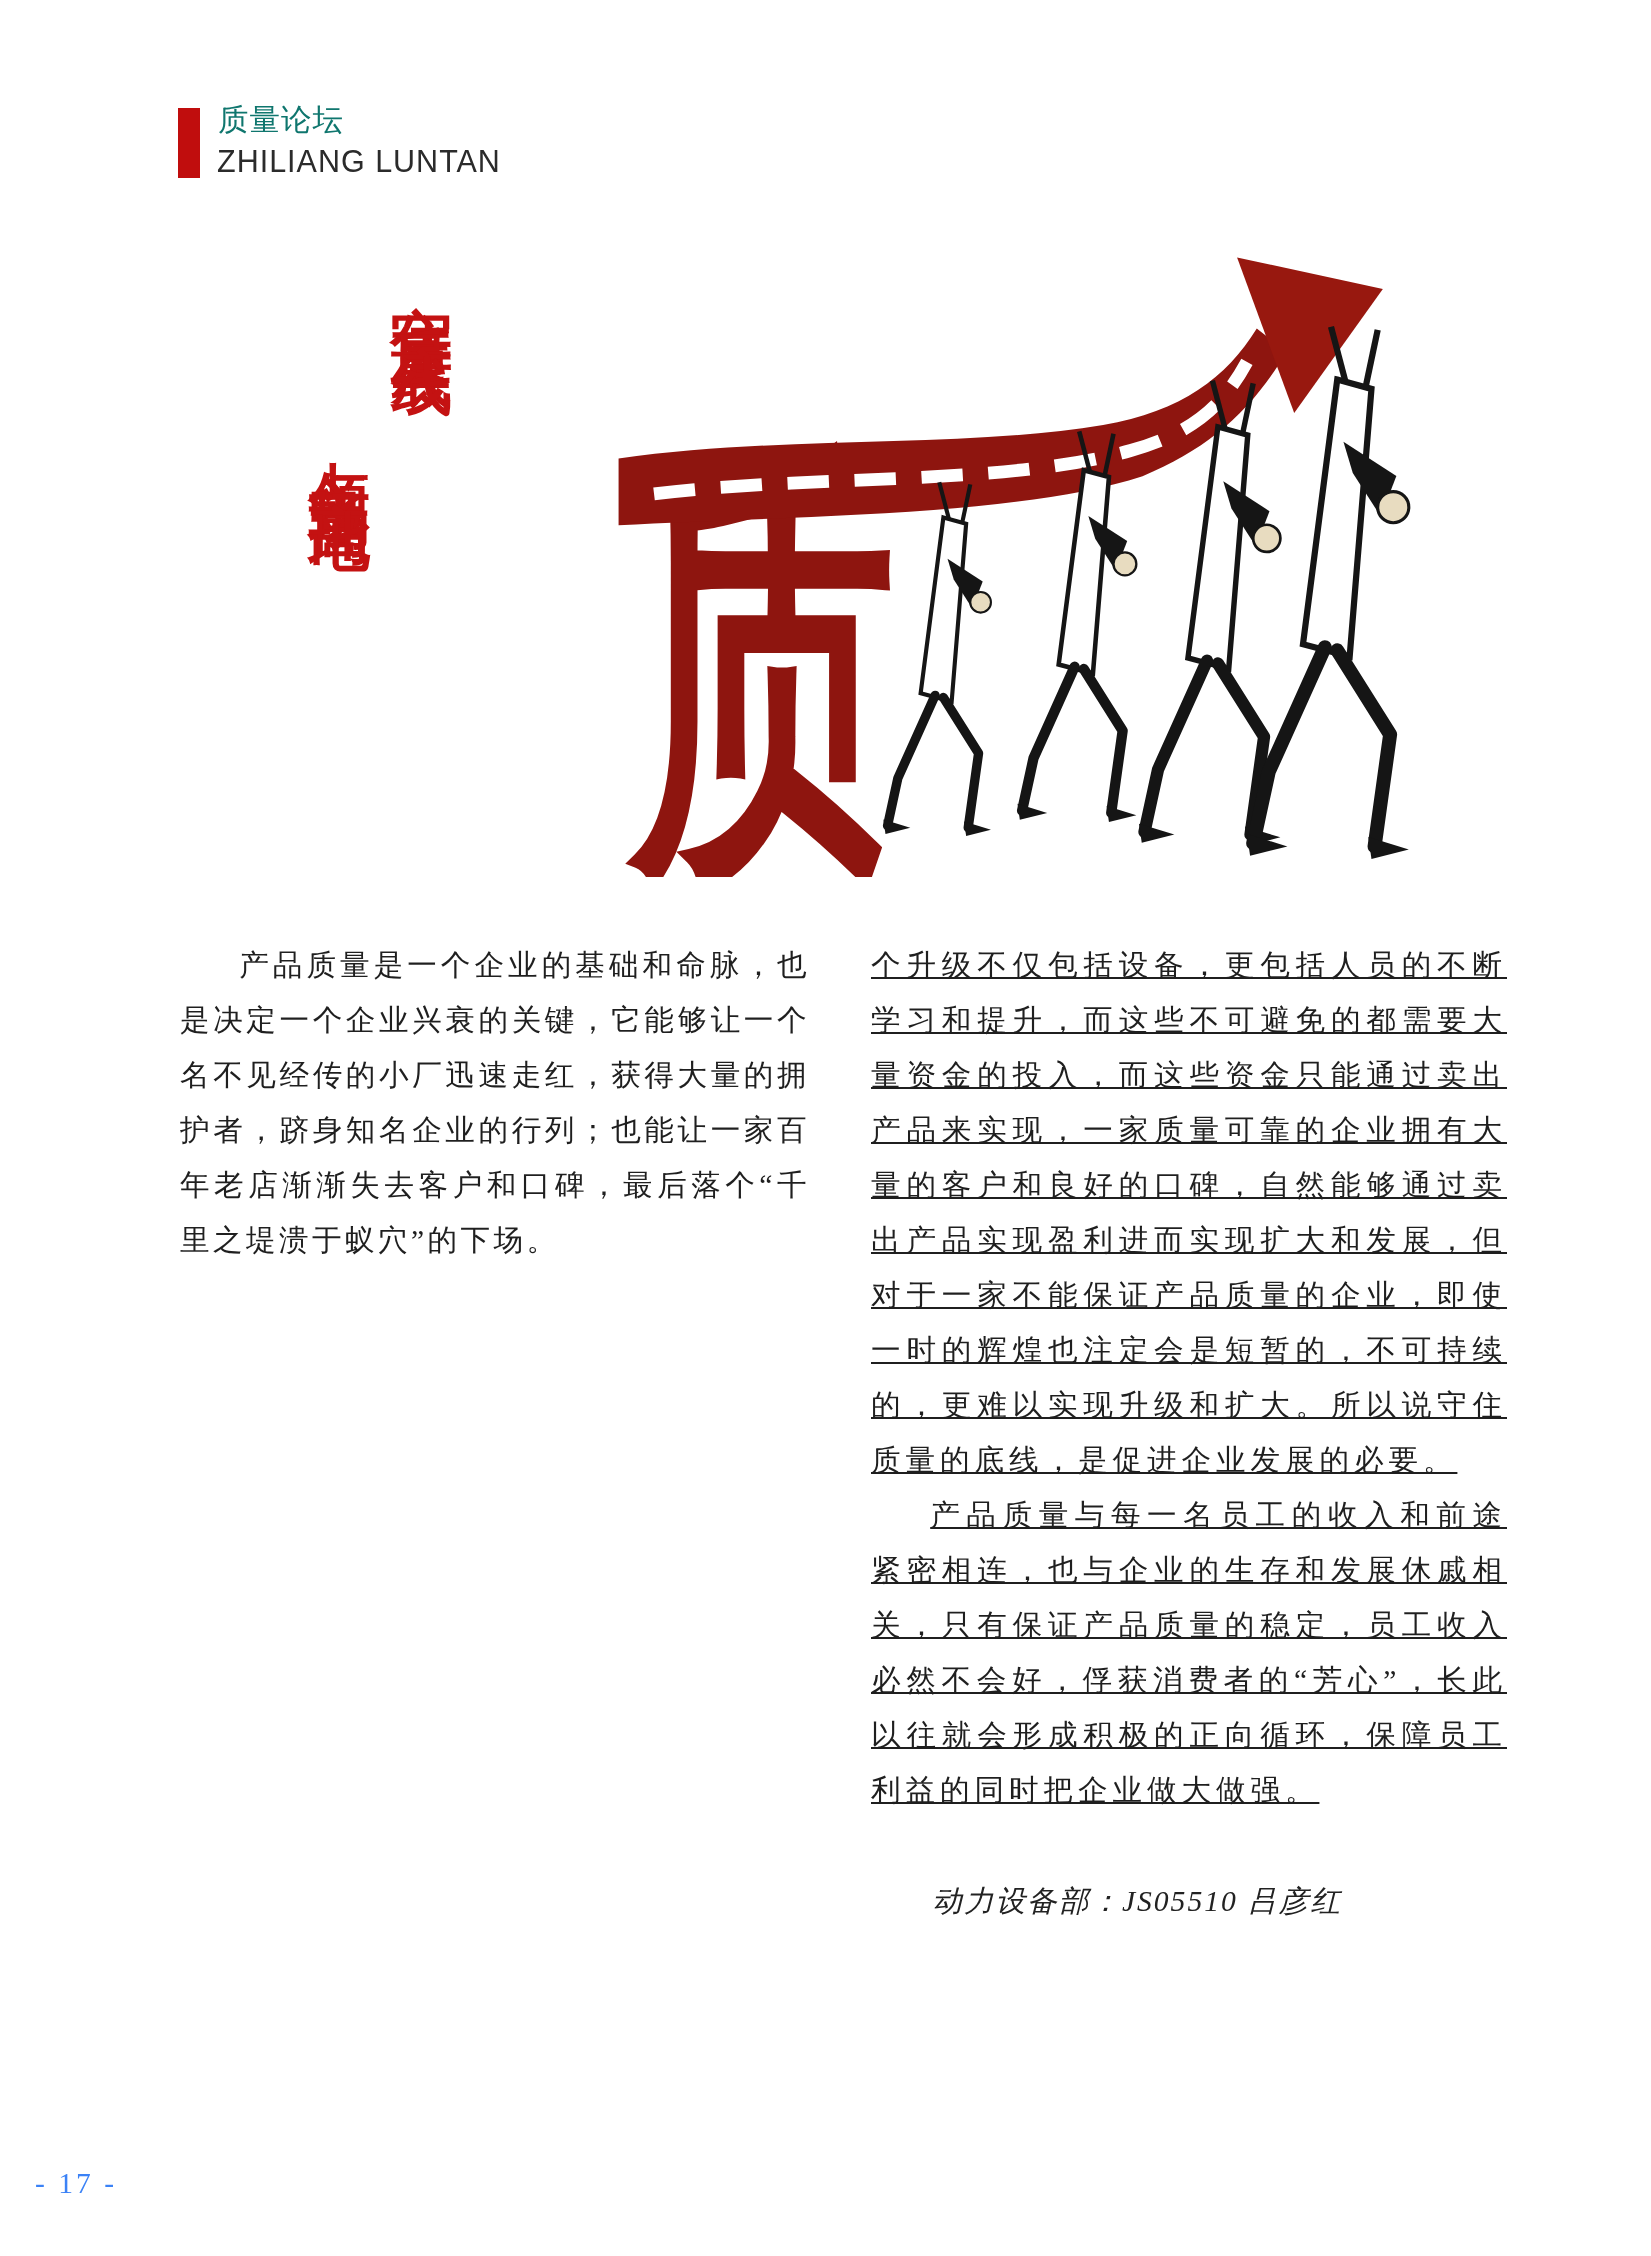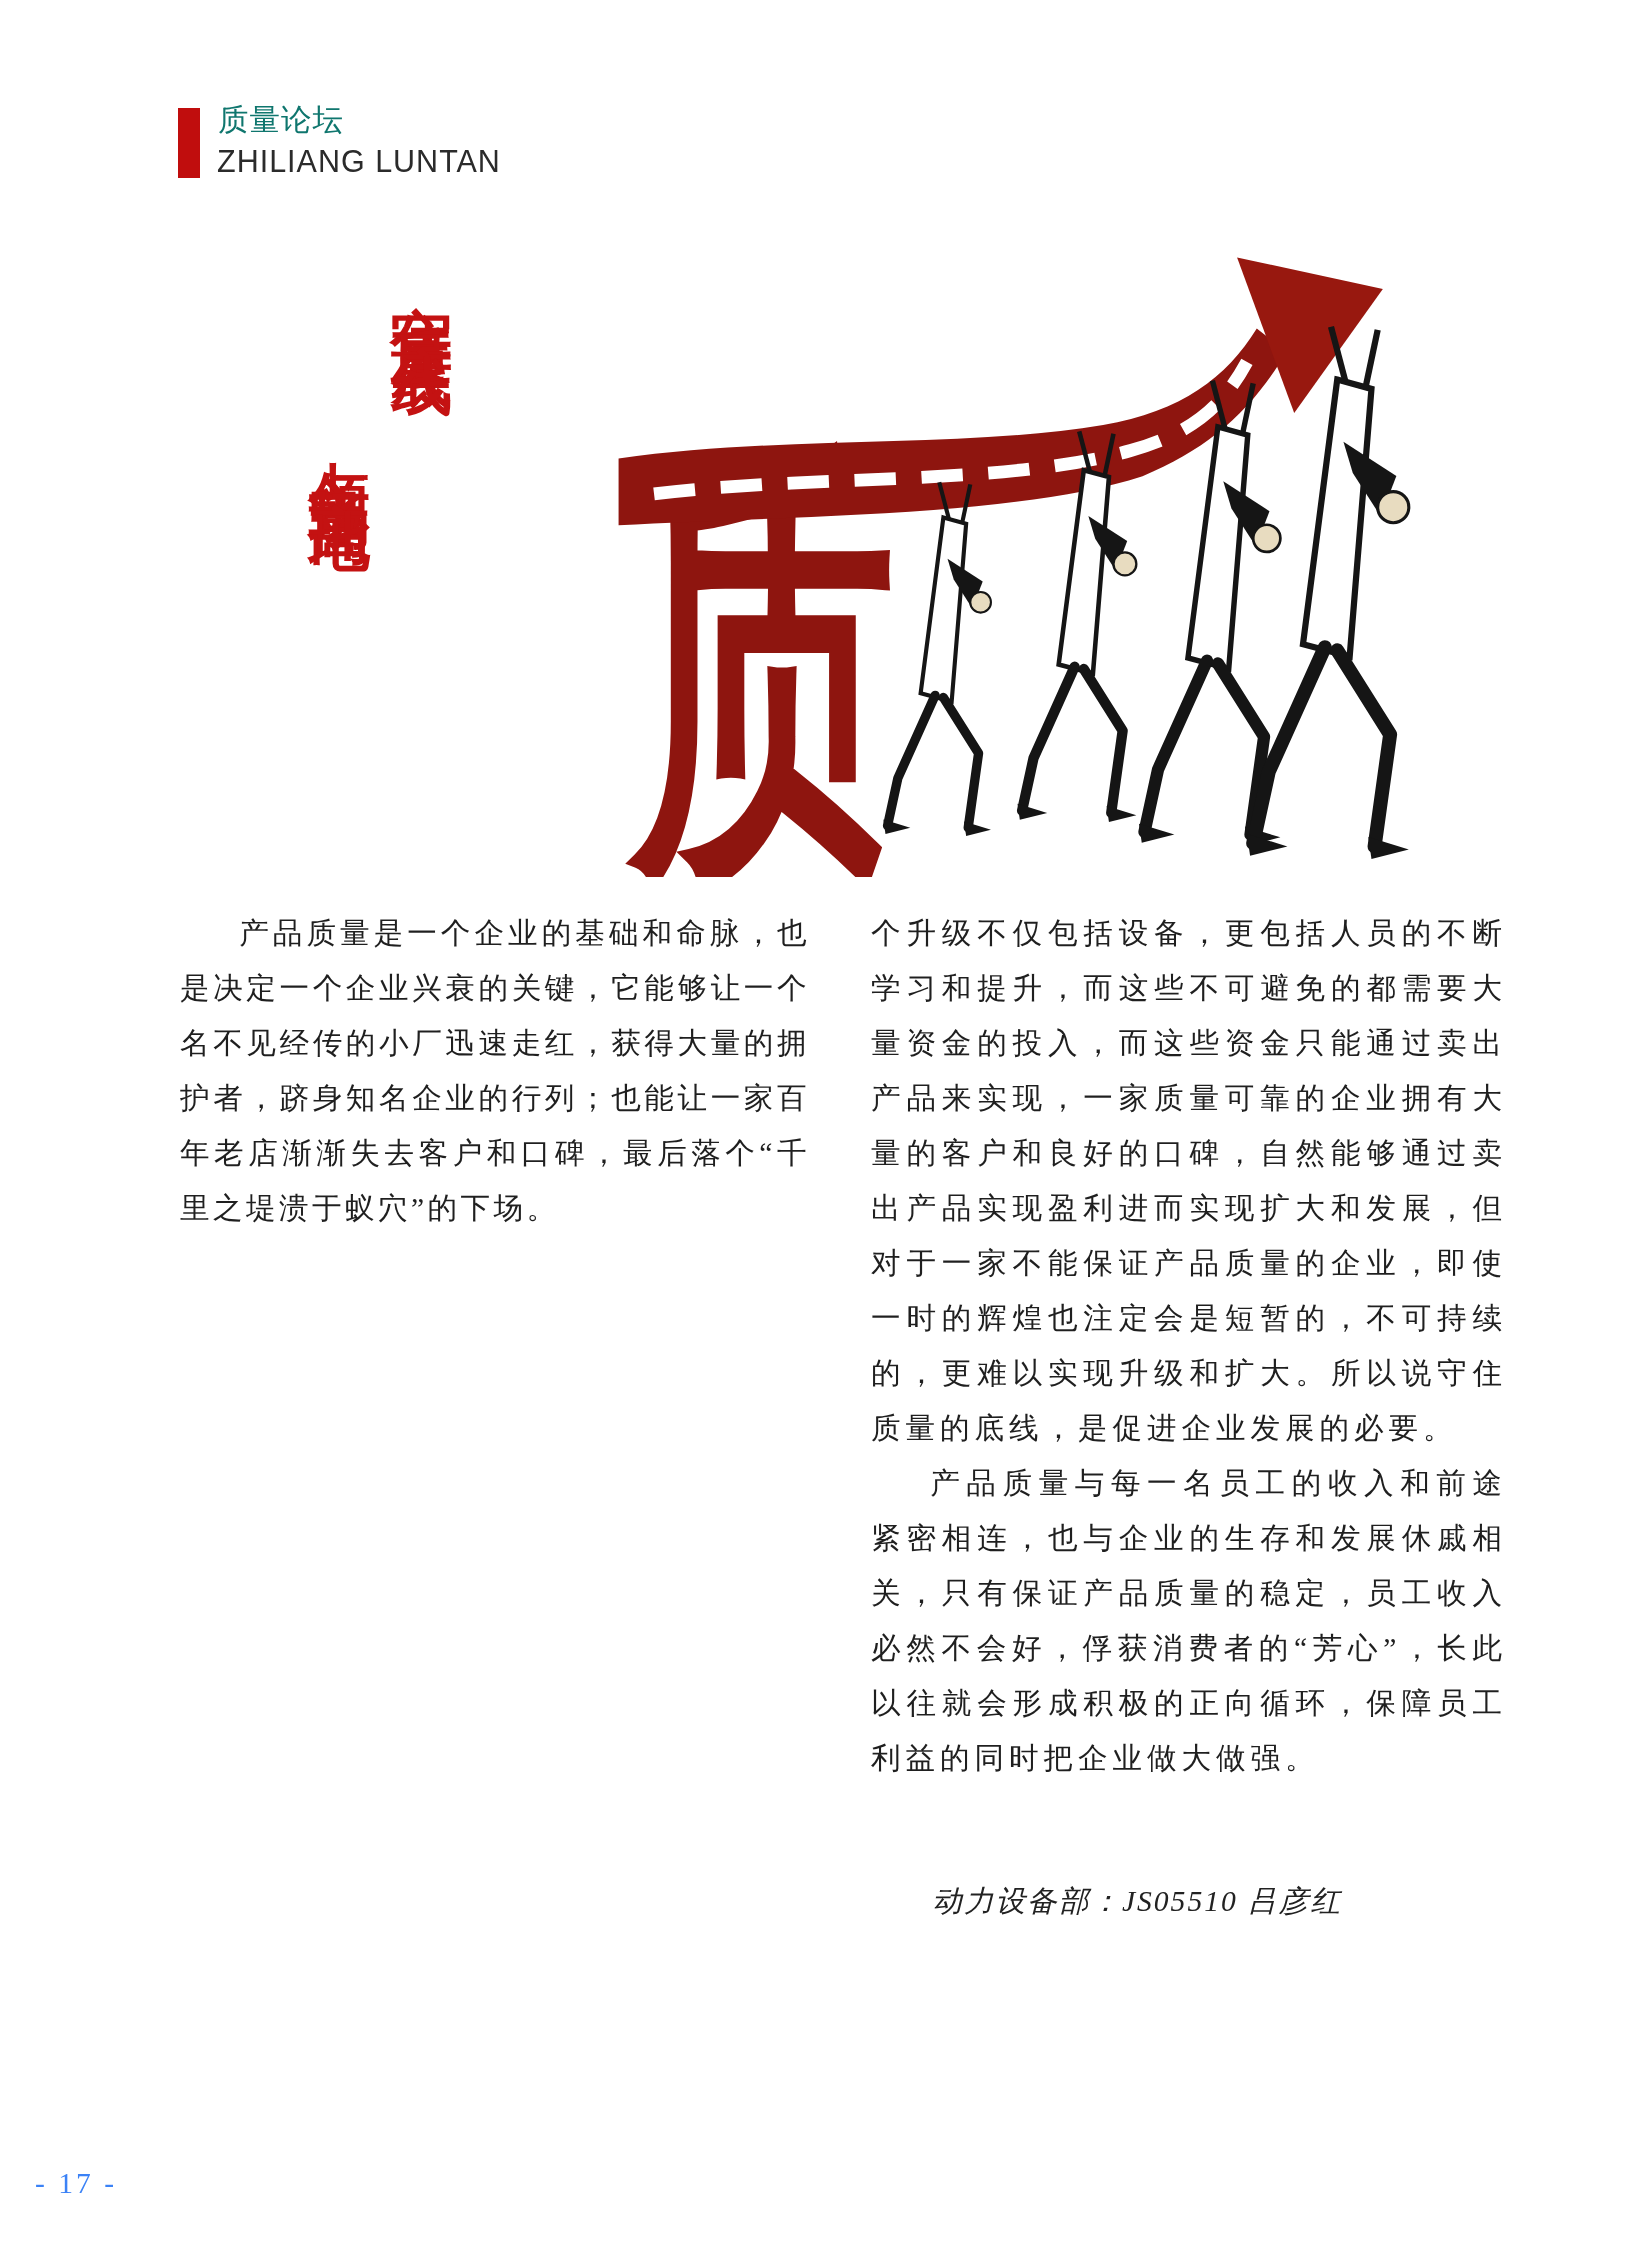--- a/index.html
+++ b/index.html
@@ -38,28 +38,28 @@
     position:absolute;left:591px;top:222px;width:847px;height:655px;
   }
   .illustration .strap{stroke:#151515;stroke-width:4;}
   .illustration .figbody{fill:#ffffff;stroke:#151515;stroke-width:4;}
   .illustration .arm{fill:#151515;}
   .illustration .hand{fill:#e8dcc0;stroke:#151515;stroke-width:2;}
   .illustration .leg{fill:none;stroke:#151515;stroke-width:9;stroke-linecap:round;stroke-linejoin:round;}
   .illustration .shoe{fill:#151515;}
   
   .col{
-    position:absolute;top:906px;
+    position:absolute;top:938px;
     font-size:29.6px;line-height:55px;color:#1f1f1f;
     text-align:justify;text-justify:inter-character;
   }
   .col p{margin:0;}
   .col p.indent{text-indent:2em;}
   #col-left{left:180px;width:630px;letter-spacing:3.4px;}
-  #col-right{left:871px;width:636px;letter-spacing:4.9px;}
+  #col-right{left:871px;width:636px;letter-spacing:4.9px;text-decoration:underline;}
   
   .attribution{
     position:absolute;left:871px;top:1874px;width:636px;
     box-sizing:border-box;padding-right:165px;
     text-align:right;font-size:29.6px;font-style:italic;
     letter-spacing:2px;color:#222222;line-height:55px;
   }
   
   .page-number{
     position:absolute;left:35px;top:2167px;

